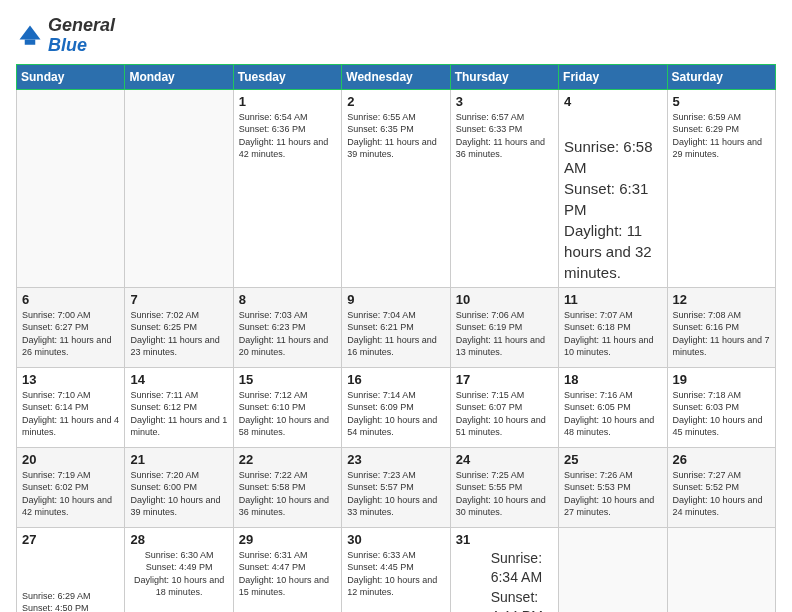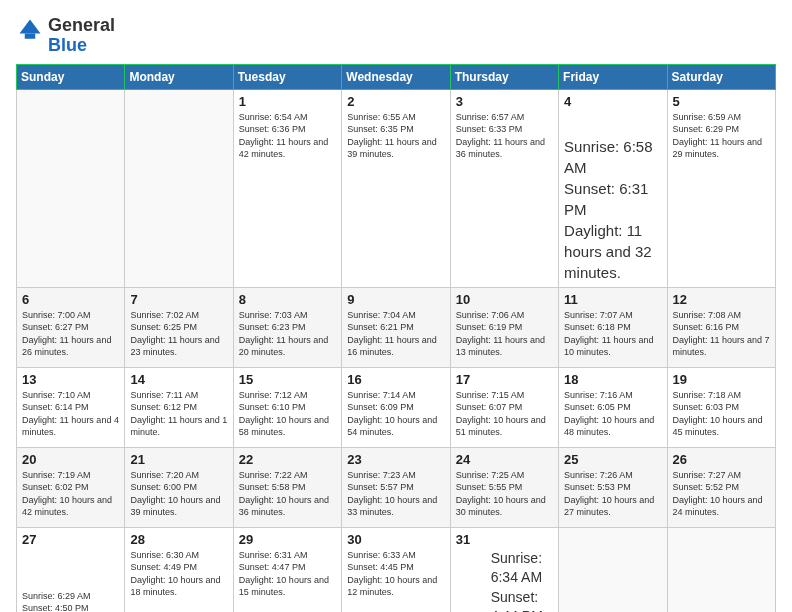--- a/index.html
+++ b/index.html
@@ -11,22 +11,23 @@
       padding: 16px;
     }
     .header-area {
       display: flex;
       justify-content: space-between;
       align-items: flex-start;
       margin-bottom: 8px;
     }
     .logo {
       display: flex;
-      align-items: flex-start;
+      align-items: center;
       gap: 4px;
+      font-style: italic;
     }
     .logo-text {
       display: flex;
       flex-direction: column;
       line-height: 1.1;
     }
     .logo-general {
       font-size: 18px;
       font-weight: bold;
       color: #333;
@@ -286,21 +287,21 @@
       </tr>
       <tr>
         <td>
           <span class="day-num">27</span>
           <div style="font-size: 9px; line-height: 1.4; white-space: pre-line; margin-top: 43px;">Sunrise: 6:29 AM
 Sunset: 4:50 PM
 Daylight: 10 hours and 21 minutes.</div>
         </td>
         <td>
           <span class="day-num">28</span>
-          <div style="font-size: 9px; line-height: 1.4; white-space: pre-line;">Sunrise: 6:30 AM
+          <div style="font-size: 9px; line-height: 1.4; white-space: pre-line; text-align: center;">Sunrise: 6:30 AM
 Sunset: 4:49 PM
 Daylight: 10 hours and 18 minutes.</div>
         </td>
         <td>
           <span class="day-num">29</span>
           <div style="font-size: 9px; line-height: 1.4; white-space: pre-line;">Sunrise: 6:31 AM
 Sunset: 4:47 PM
 Daylight: 10 hours and 15 minutes.</div>
         </td>
         <td>

